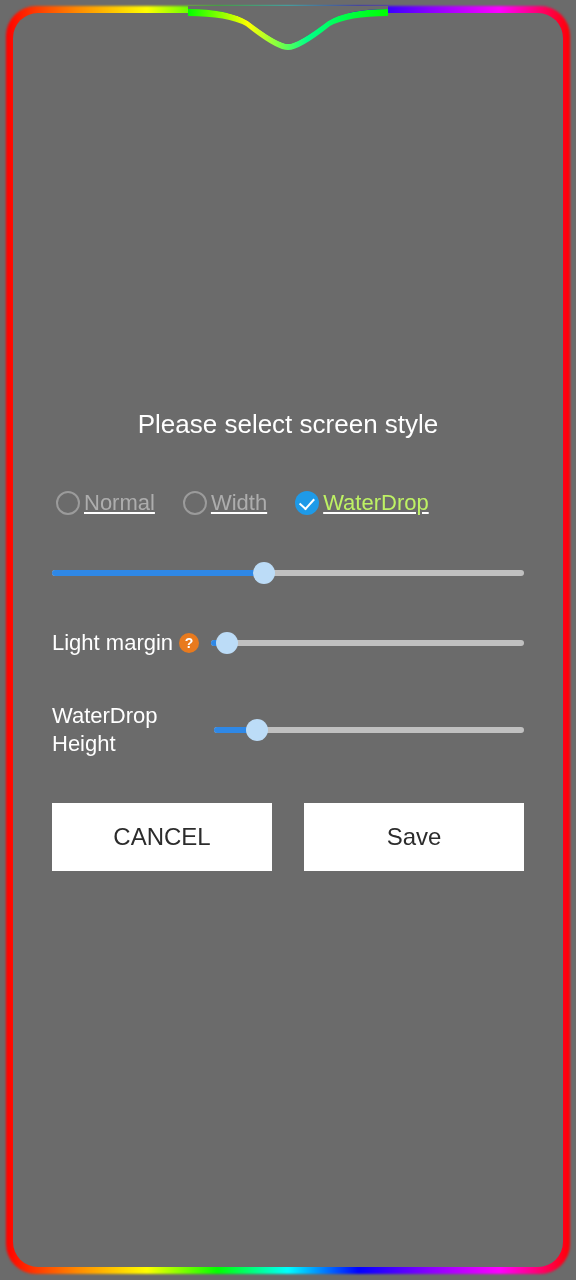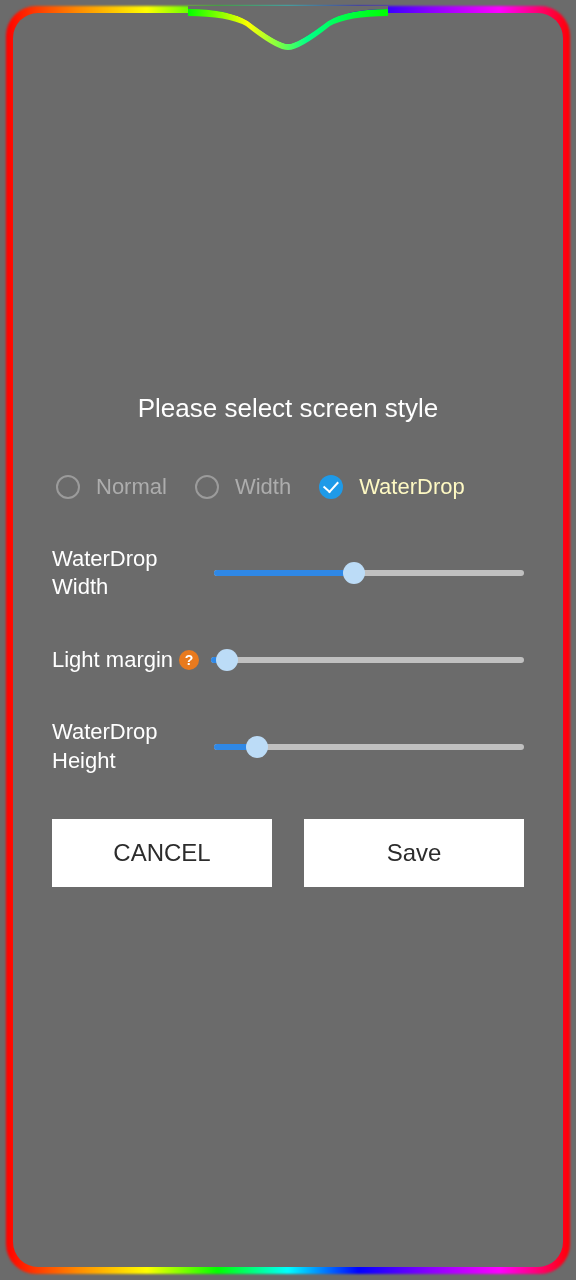--- a/index.html
+++ b/index.html
@@ -60,22 +60,23 @@
   .radio-row {
     display: flex;
     gap: 28px;
     margin-bottom: 45px;
     align-items: center;
     padding-left: 4px;
   }
   .radio-item {
     display: flex;
     align-items: center;
-    gap: 16px;
+    gap: 4px;
     cursor: pointer;
+    text-decoration: underline;
   }
   .radio-circle {
     width: 24px; height: 24px;
     border: 2.5px solid #9b9b9b;
     border-radius: 50%;
     background: transparent;
     flex-shrink: 0;
   }
   .radio-circle.selected {
     border: none;
@@ -85,21 +86,21 @@
     justify-content: center;
   }
   .radio-circle.selected::after {
     content: "";
     width: 12px; height: 7px;
     border-left: 2.5px solid #fff;
     border-bottom: 2.5px solid #fff;
     transform: rotate(-48deg) translate(1px,-1px);
   }
   .radio-label { font-size: 22px; color: #adadad; }
-  .radio-label.selected { color: #fef9c3; }
+  .radio-label.selected { color: #bef264; }
 
   .slider-row {
     display: flex;
     align-items: center;
     margin-bottom: 44px;
     gap: 12px;
   }
   .slider-row:last-of-type { margin-bottom: 50px; }
   .slider-label {
     font-size: 22px;
@@ -203,21 +204,20 @@
       <div class="radio-label">Width</div>
     </div>
     <div class="radio-item">
       <div class="radio-circle selected"></div>
       <div class="radio-label selected">WaterDrop</div>
     </div>
   </div>
 
 
   <div class="slider-row">
-    <div class="slider-label">WaterDrop Width</div>
     <div class="slider">
       <div class="track"></div>
       <div class="fill" style="width:45%"></div>
       <div class="thumb" style="left:45%"></div>
     </div>
   </div>
 
   <div class="slider-row">
     <div class="slider-label with-icon">
       <span>Light margin</span>

